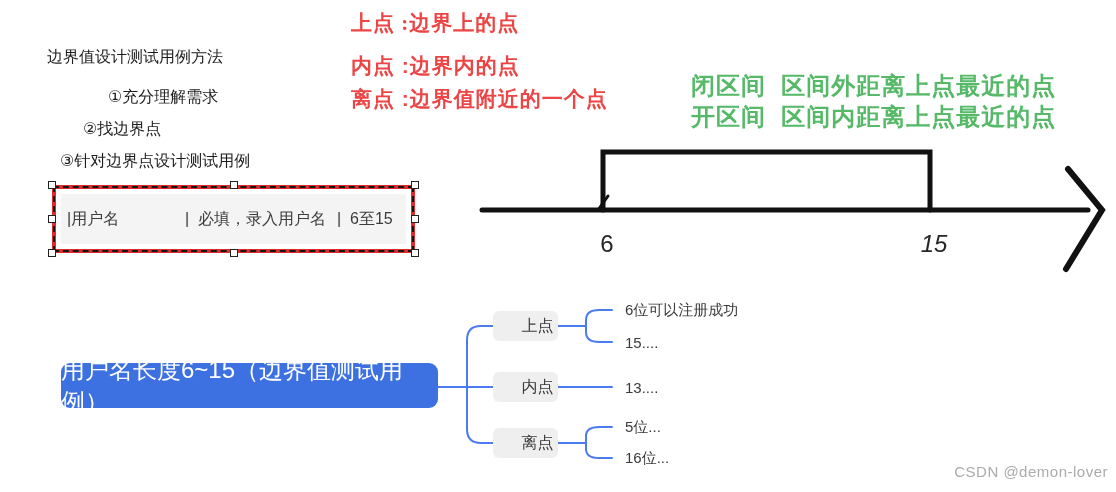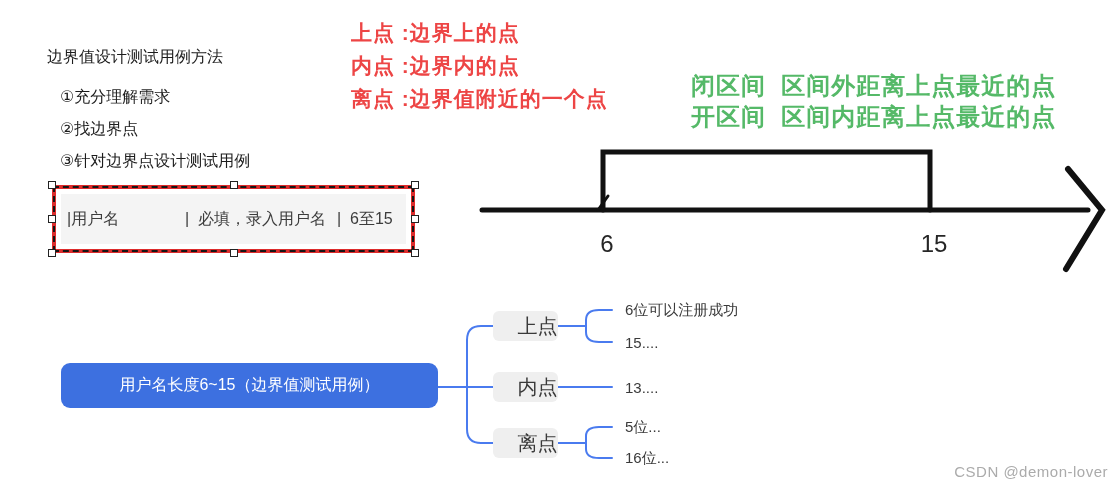--- a/index.html
+++ b/index.html
@@ -8,24 +8,24 @@
     --text-dark:#2B2B2B; --watermark-gray:#ABABAB;
   }
   *{margin:0;padding:0;box-sizing:border-box;}
   body{background:#fff;font-family:"Liberation Sans","DejaVu Sans",sans-serif;}
   .canvas{position:relative;width:1116px;height:492px;background:#fff;overflow:hidden;}
   .abs{position:absolute;}
   .pre{white-space:pre;}
 
   .lesson-title{left:47px;top:47px;font-size:16px;color:#1c1c1c;}
   .step{left:60px;font-size:16px;color:#1c1c1c;}
-  .step1{top:87px;} .step2{top:119px;} .step3{top:151px;}
+  .step1{top:87px;margin-left:48px;} .step2{top:119px;margin-left:23px;} .step3{top:151px;}
 
   .def-line{left:351px;font-size:21px;font-weight:bold;color:var(--red-text);letter-spacing:1px;}
-  .def1{top:19px;} .def2{top:52px;} .def3{top:85px;}
+  .def1{top:9px;font-family:Liberation Serif, serif;} .def2{top:52px;} .def3{top:85px;}
 
   .note-line{left:691px;font-size:24px;font-weight:bold;color:var(--green-text);letter-spacing:1px;}
   .note1{top:70px;} .note2{top:101px;}
 
   
   .selection{left:52px;top:185px;width:363px;height:68px;border:4px solid var(--selection-red);}
   .selection::after{content:"";position:absolute;inset:-3px;border:2px dashed #151515;pointer-events:none;}
   .handle{position:absolute;width:8px;height:8px;background:#fff;border:1.5px solid #222;z-index:3;}
   .h-tl{left:-8px;top:-8px;} .h-tm{left:calc(50% - 4px);top:-8px;} .h-tr{right:-8px;top:-8px;}
   .h-ml{left:-8px;top:calc(50% - 4px);} .h-mr{right:-8px;top:calc(50% - 4px);}
@@ -33,26 +33,26 @@
   .field{position:absolute;inset:5px;background:var(--field-bg);}
   .field span{position:absolute;top:50%;transform:translateY(-50%);font-size:16px;color:#3c3c3c;}
   .f-label{left:6px;} .f-req{left:124px;} .f-range{left:276px;}
 
   .figure-svg{left:0;top:0;width:1116px;height:492px;pointer-events:none;}
   .ink{stroke:var(--stroke-ink);fill:none;stroke-linecap:round;}
   .blue{stroke:var(--connector);fill:none;stroke-width:2;stroke-linecap:round;}
 
   .nl-label{font-size:24px;color:#262626;text-align:center;}
   .nl-6{left:595px;top:230px;width:24px;}
-  .nl-15{left:916px;top:230px;width:36px;}
+  .nl-15{left:916px;top:230px;width:36px;font-style:italic;}
 
   .root-node{left:61px;top:363px;width:377px;height:45px;background:var(--accent);border-radius:9px;
-    color:#fff;font-size:16px;display:flex;align-items:center;justify-content:center;}
+    color:#fff;font-size:24px;display:flex;align-items:center;justify-content:center;}
   .branch{left:493px;width:65px;height:30px;background:var(--branch-bg);border-radius:6px;
-    color:#3a3a3a;font-size:20px;display:flex;align-items:center;justify-content:center;padding-left:24px;}
+    color:#3a3a3a;font-size:16px;display:flex;align-items:center;justify-content:center;padding-left:24px;}
   .b-up{top:311px;} .b-in{top:372px;} .b-off{top:428px;}
   .leaf{left:625px;font-size:15px;color:#3a3a3a;transform:translateY(-50%);}
   .l1{top:310px;} .l2{top:342px;} .l3{top:387px;text-align:right;} .l4{top:427px;} .l5{top:458px;}
 
   .watermark{right:8px;top:463px;font-size:15px;color:var(--watermark-gray);letter-spacing:0.5px;}
 </style>
 </head>
 <body>
 
 <div class="canvas">

